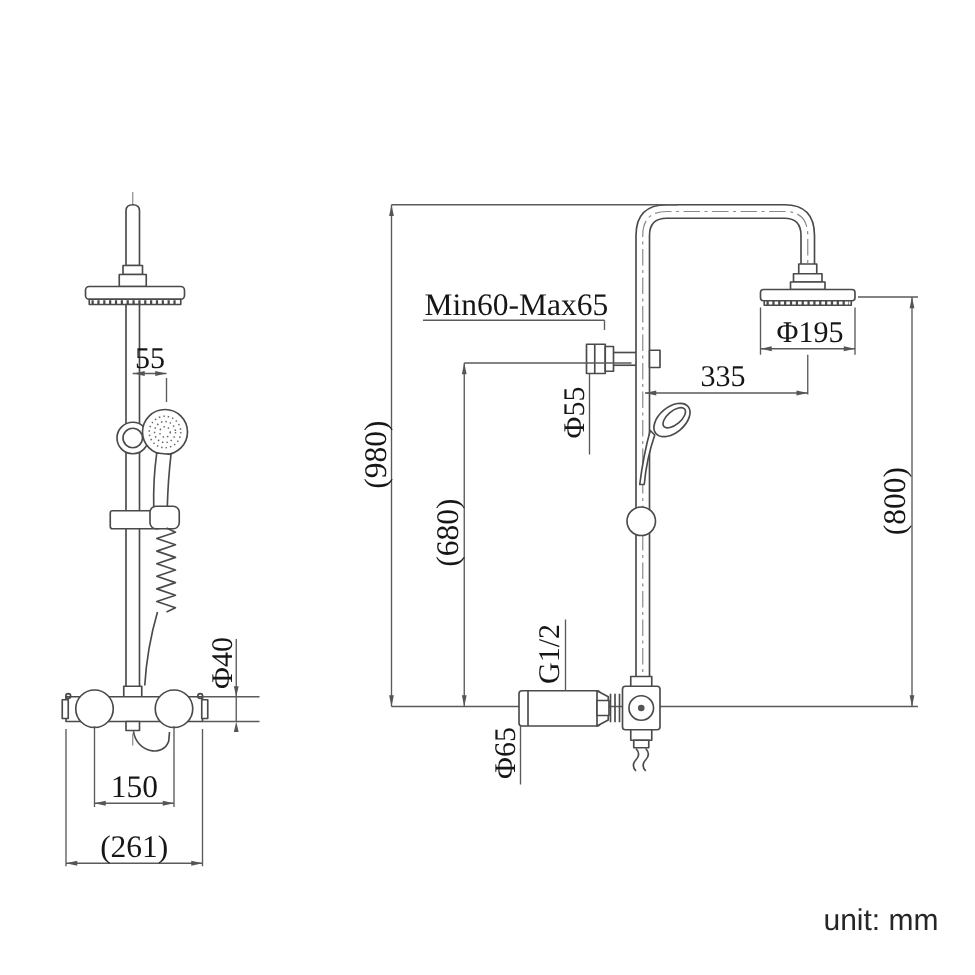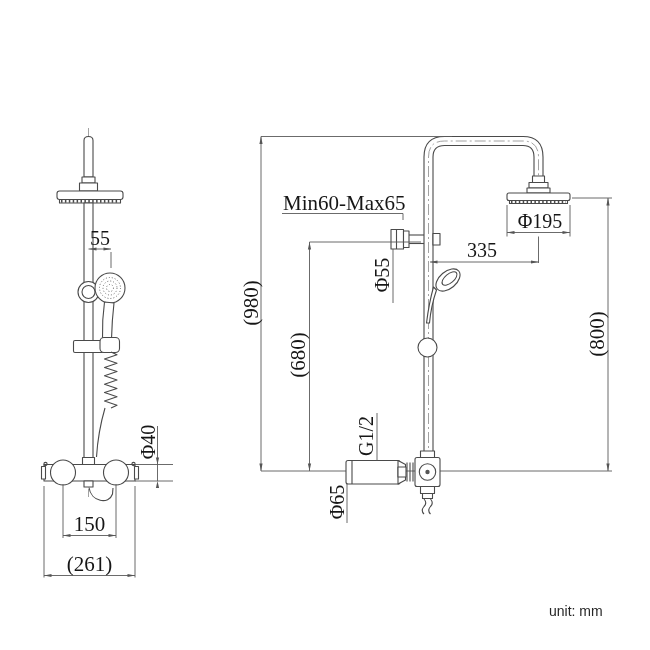--- a/index.html
+++ b/index.html
@@ -8,21 +8,21 @@
   svg{position:absolute;left:0;top:0;}
   .s  {fill:none;stroke:#4a4a4a;stroke-width:1.1;stroke-linejoin:round;}
   .sw {fill:#ffffff;stroke:#4a4a4a;stroke-width:1.1;stroke-linejoin:round;}
   .dim{fill:none;stroke:#5a5a5a;stroke-width:0.9;}
   .cl {fill:none;stroke:#8a8a8a;stroke-width:0.8;stroke-dasharray:11 3 2 3;}
   .dots{fill:none;stroke:#4a4a4a;stroke-width:2.6;stroke-dasharray:1.5 2.4;}
   .fdots{fill:none;stroke:#6a6a6a;stroke-width:1;stroke-dasharray:1 2;}
   .txt{font-family:"Liberation Serif","DejaVu Serif",serif;font-size:20px;fill:#161616;}
   .txtb{font-family:"Liberation Serif","DejaVu Serif",serif;font-size:21px;fill:#161616;}
   .arr{fill:#555;stroke:none;}
-  .unit-label{position:absolute;left:549px;top:603px;font-size:14px;color:#262626;
+  .unit-label{position:absolute;left:549px;top:603px;font-size:20px;color:#262626;
               font-family:"Liberation Sans",sans-serif;}
 </style>
 </head>
 <body>
 
 <div class="canvas">
 <svg width="650" height="650" viewBox="0 0 650 650">
 
   <g>
 

